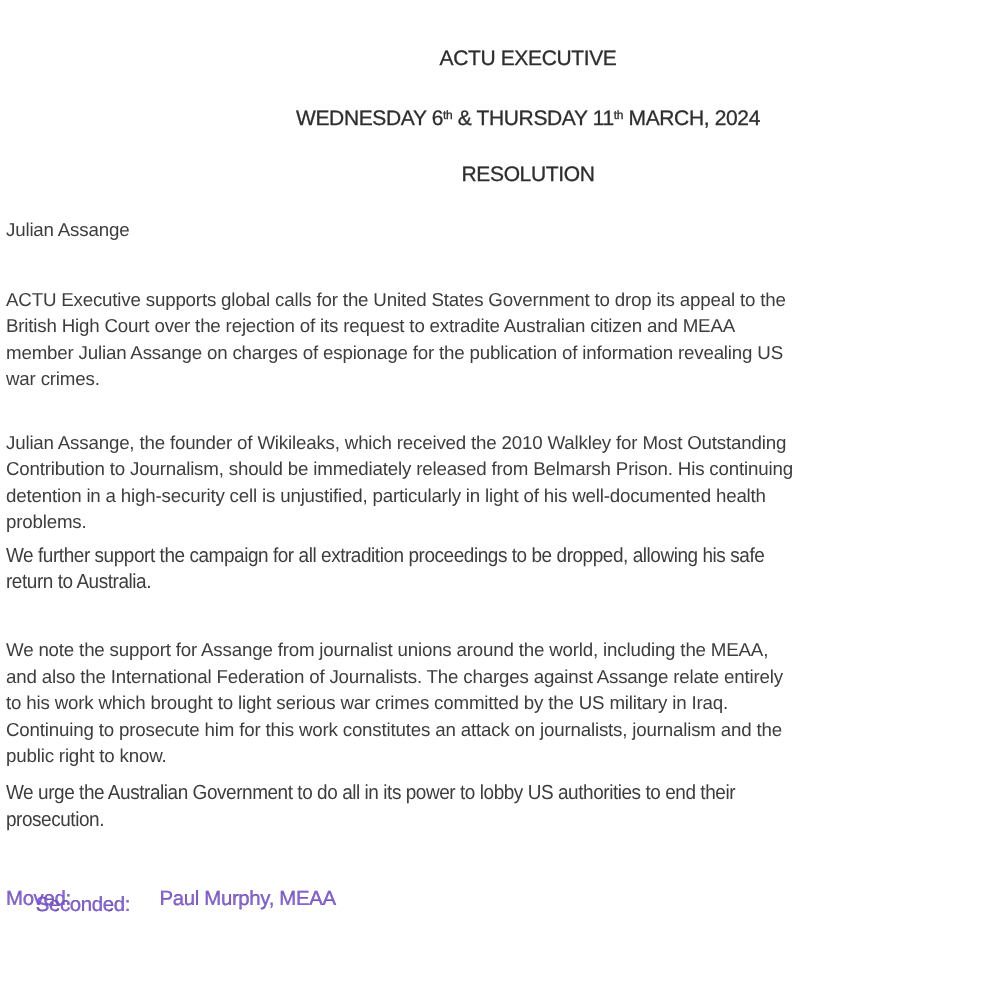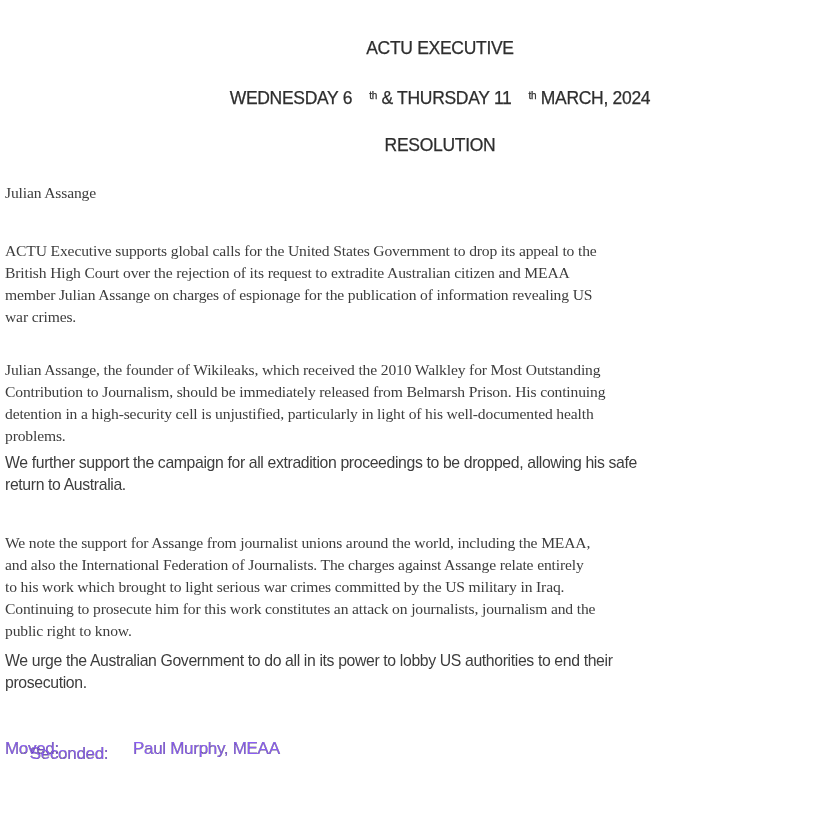--- a/index.html
+++ b/index.html
@@ -24,31 +24,30 @@
       font-size: 17.5px;
       letter-spacing: -0.3px;
       color: #2e2e2e;
       font-weight: normal;
       -webkit-text-stroke: 0.25px #2e2e2e;
     }
     .heading sup {
       font-size: 10px;
       vertical-align: 5px;
       line-height: 0;
-      margin-left: 17px;
     }
     #h1 { top: 38px; }
     #h2 { top: 88px; }
     #h3 { top: 135px; }
 
     .para {
       position: absolute;
       left: 5px;
       width: 820px;
-      font-family: Liberation Serif, serif;
+      font-family: Liberation Sans, sans-serif;
       font-size: 15.6px;
       line-height: 22px;
       color: #3d3d3d;
       letter-spacing: -0.15px;
       white-space: pre-line;
     }
     .para.narrow {
       font-family: "Liberation Sans", sans-serif;
       font-size: 17px;
       letter-spacing: -0.4px;

